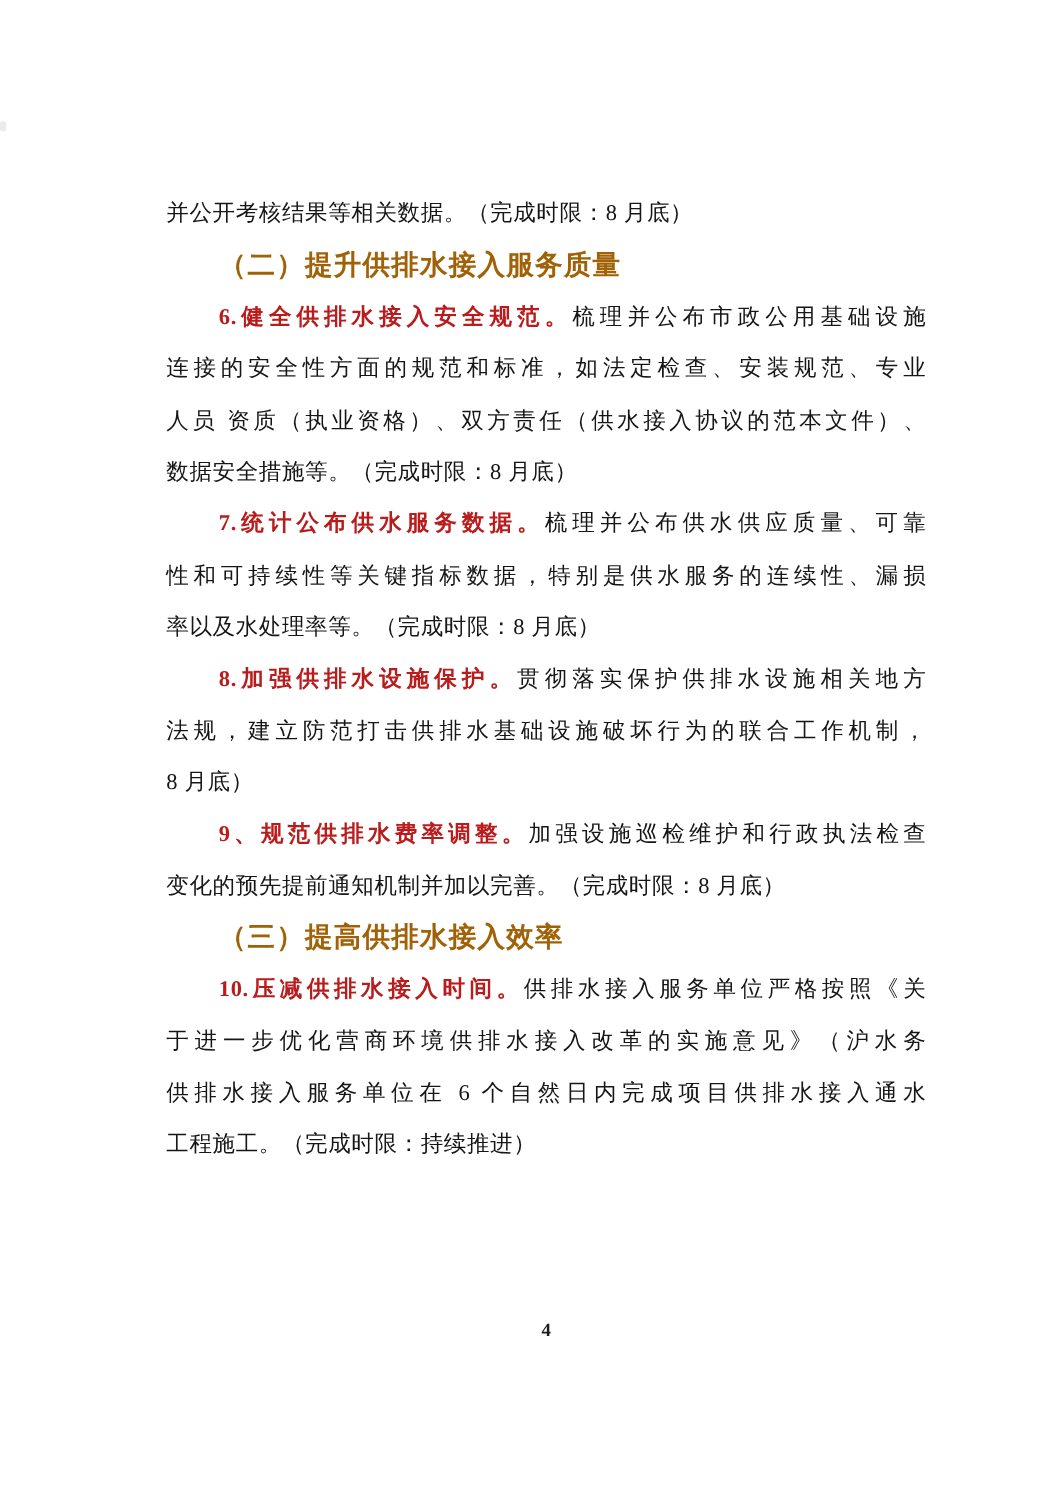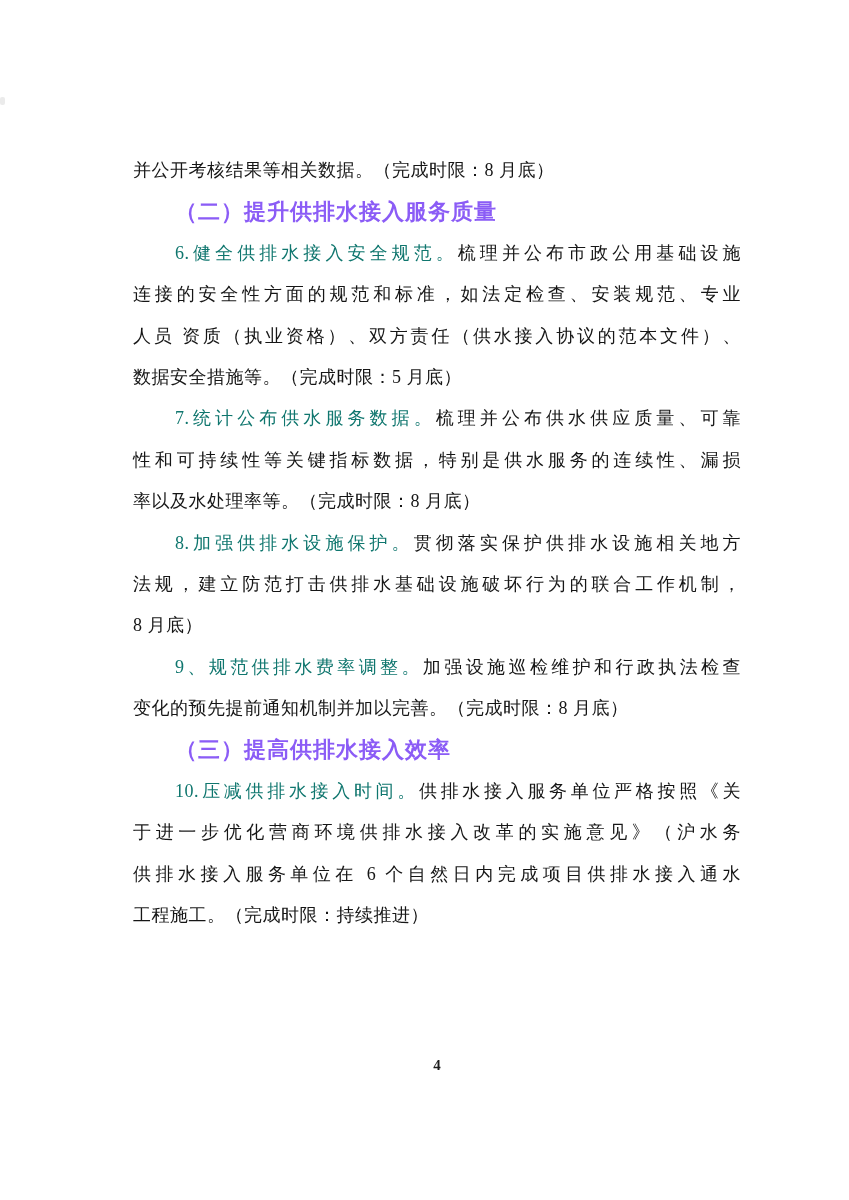--- a/index.html
+++ b/index.html
@@ -47,26 +47,26 @@
   }
   .indent { text-indent: 42px; }
   .j {
     white-space: normal;
     text-align: justify;
     text-align-last: justify;
   }
   .heading {
     font-weight: 700;
     font-size: 22px;
-    color: #8b5cf6;
+    color: #a16207;
     letter-spacing: 1px;
   }
   .b {
-    font-weight: 400;
-    color: #0f766e;
+    font-weight: 700;
+    color: #b91c1c;
   }
   .page-number {
     position: absolute;
     left: 133px;
     top: 1057px;
     width: 608px;
     text-align: center;
     font-size: 15px;
     font-weight: 700;
     color: #1c1c1c;
@@ -80,21 +80,21 @@
 
   <div class="text-block">
 
     <div class="line"><span>并公开考核结果等相关数据。（完成时限：8 月底）</span></div>
 
     <div class="line indent heading"><span>（二）提升供排水接入服务质量</span></div>
 
     <div class="line indent j"><span class="b">6.健全供排水接入安全规范。</span><span>梳理并公布市政公用基础设施</span></div>
     <div class="line j"><span>连接的安全性方面的规范和标准，如法定检查、安装规范、专业</span></div>
     <div class="line j"><span>人员 资质（执业资格）、双方责任（供水接入协议的范本文件）、</span></div>
-    <div class="line"><span>数据安全措施等。（完成时限：5 月底）</span></div>
+    <div class="line"><span>数据安全措施等。（完成时限：8 月底）</span></div>
 
     <div class="line indent j"><span class="b">7.统计公布供水服务数据。</span><span>梳理并公布供水供应质量、可靠</span></div>
     <div class="line j"><span>性和可持续性等关键指标数据，特别是供水服务的连续性、漏损</span></div>
     <div class="line"><span>率以及水处理率等。（完成时限：8 月底）</span></div>
 
     <div class="line indent j"><span class="b">8.加强供排水设施保护。</span><span>贯彻落实保护供排水设施相关地方</span></div>
     <div class="line j"><span>法规，建立防范打击供排水基础设施破坏行为的联合工作机制，</span></div>
     <div class="line"><span>8 月底）</span></div>
 
     <div class="line indent j"><span class="b">9、规范供排水费率调整。</span><span>加强设施巡检维护和行政执法检查</span></div>

